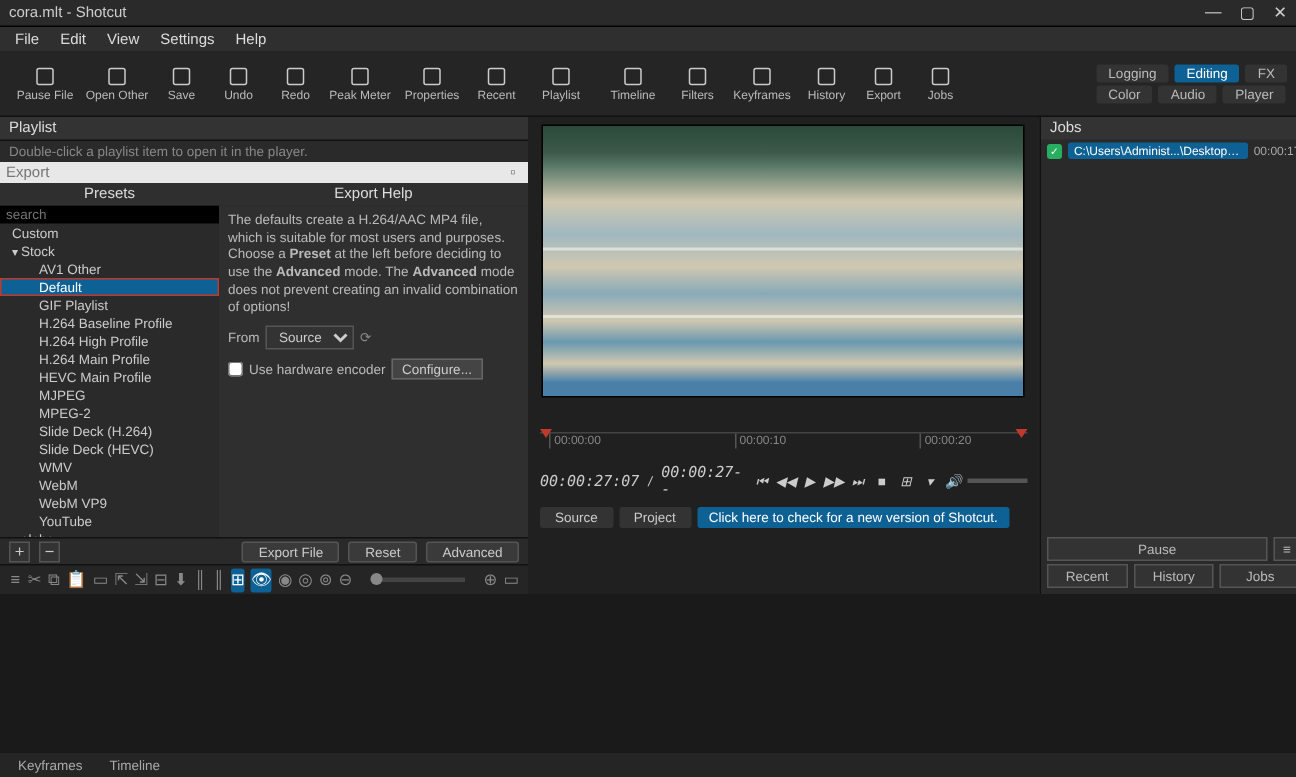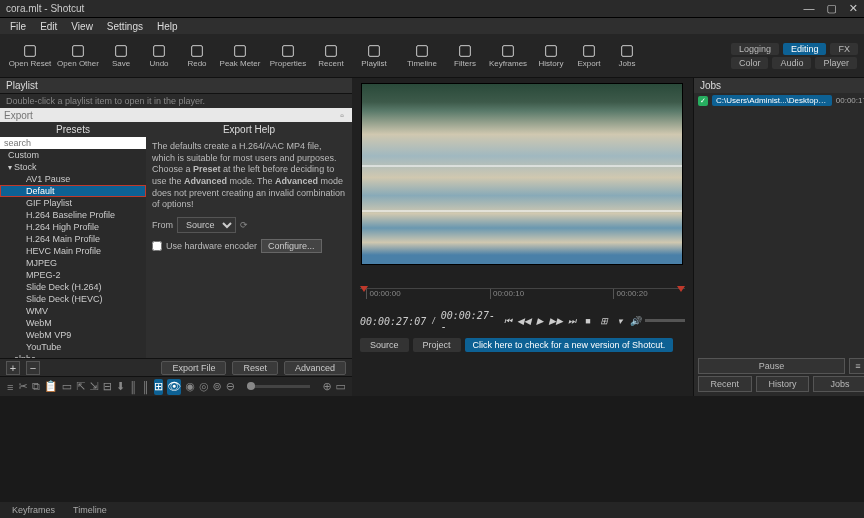--- a/index.html
+++ b/index.html
@@ -21,21 +21,21 @@
 .tr-tab.active { background: #0d6194; color: #fff; }
 .main { flex: 1; display: flex; overflow: hidden; }
 .left-panel { width: 352px; display: flex; flex-direction: column; background: #2a2a2a; }
 .panel-tab { font-size: 10px; padding: 2px 6px; color: #ddd; background: #333; border-bottom: 1px solid #111; }
 .dblclick { font-size: 9px; padding: 2px 6px; color: #888; }
 .export-hdr { height: 14px; background: #e8e8e8; color: #333; font-size: 10px; padding: 1px 4px; display: flex; align-items: center; }
 .export-hdr input { flex: 1; border: none; background: transparent; font-size: 10px; outline: none; }
 .export-body { flex: 1; display: flex; overflow: hidden; }
 .presets { width: 146px; background: #2a2a2a; display: flex; flex-direction: column; }
 .presets-hdr { font-size: 10px; text-align: center; padding: 2px; background: #2f2f2f; color: #ddd; }
-.search { background: #ffffff; font-size: 9px; padding: 1px 4px; color: #888; border: none; outline: none; }
+.search { background: #000000; font-size: 9px; padding: 1px 4px; color: #888; border: none; outline: none; }
 .preset-list { flex: 1; overflow: auto; }
 .preset-item { font-size: 9px; padding: 1px 4px 1px 16px; color: #ccc; cursor: pointer; white-space: nowrap; }
 .preset-item.root { padding-left: 8px; }
 .preset-item.sub { padding-left: 26px; }
 .preset-item.selected { background: #0d6194; color: #fff; outline: 1px solid #c0392b; outline-offset: -1px; }
 .preset-item.collapsible::before { content: "▾"; font-size: 8px; margin-right: 2px; }
 .help-panel { flex: 1; background: #2f2f2f; padding: 4px 6px; font-size: 9px; color: #bbb; display: flex; flex-direction: column; }
 .help-text { line-height: 1.3; }
 .help-text b { font-weight: bold; }
 .from-row { margin-top: 6px; display: flex; align-items: center; gap: 4px; }
@@ -99,21 +99,21 @@
     <span>View</span>
     <span>Settings</span>
     <span>Help</span>
   </div>
 
 <div class="toolbar" id="toolbar">
   <div class="tool wide">
       <svg viewBox="0 0 24 24">
         <rect x="4" y="4" width="16" height="16" rx="2"></rect>
       </svg>
-      <span class="tool-label">Open Reset</span>
+      <span class="tool-label">Pause File</span>
     </div>
     <div class="tool wide">
       <svg viewBox="0 0 24 24">
         <rect x="4" y="4" width="16" height="16" rx="2"></rect>
       </svg>
       <span class="tool-label">Open Other</span>
     </div>
     <div class="tool">
       <svg viewBox="0 0 24 24">
         <rect x="4" y="4" width="16" height="16" rx="2"></rect>
@@ -217,21 +217,21 @@
     <div style="display:flex;background:#2f2f2f">
       <div class="presets-hdr" style="width:146px">Presets</div>
       <div class="presets-hdr" style="flex:1">Export Help</div>
     </div>
     <div class="export-body">
       <div class="presets">
         <input class="search" placeholder="search" style="">
         <div class="preset-list" id="preset-list">
             <div class="preset-item root">Custom</div>
             <div class="preset-item root collapsible">Stock</div>
-            <div class="preset-item sub">AV1 Pause</div>
+            <div class="preset-item sub">AV1 Other</div>
             <div class="preset-item sub selected">Default</div>
             <div class="preset-item sub">GIF Playlist</div>
             <div class="preset-item sub">H.264 Baseline Profile</div>
             <div class="preset-item sub">H.264 High Profile</div>
             <div class="preset-item sub">H.264 Main Profile</div>
             <div class="preset-item sub">HEVC Main Profile</div>
             <div class="preset-item sub">MJPEG</div>
             <div class="preset-item sub">MPEG-2</div>
             <div class="preset-item sub">Slide Deck (H.264)</div>
             <div class="preset-item sub">Slide Deck (HEVC)</div>

